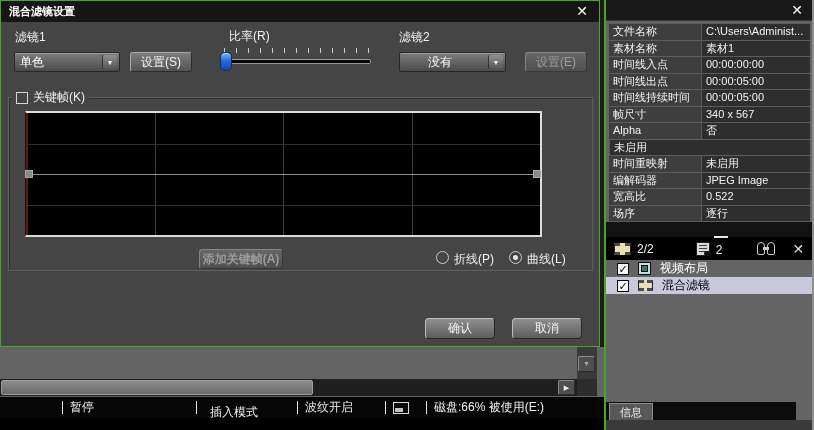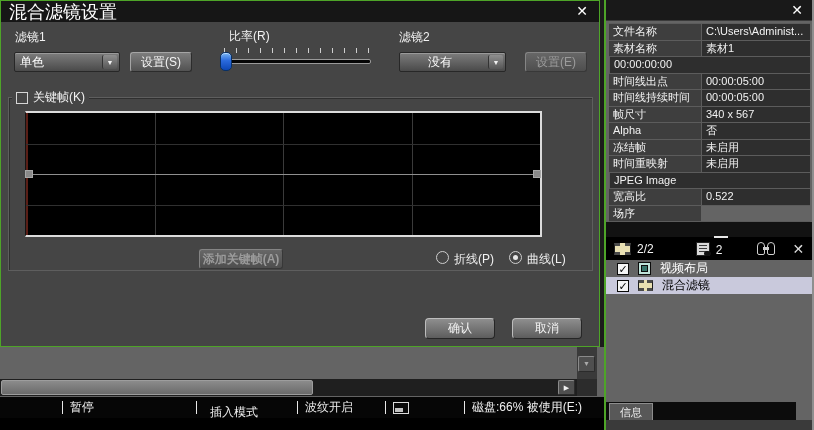--- a/index.html
+++ b/index.html
@@ -2,21 +2,21 @@
 <html><head>
 <meta charset="utf-8">
 <style>
   * { margin:0; padding:0; box-sizing:border-box; }
   html,body { width:814px; height:430px; overflow:hidden; }
   body { background:#1c1c1c; font-family:"Liberation Sans","DejaVu Sans",sans-serif; position:relative; color:#f0f0f0; }
 
   
   .dlg { position:absolute; left:0; top:0; width:600px; height:347px; background:#454545; border:1px solid #4ea428; }
   .titlebar { position:absolute; left:0; top:0; right:0; height:21px; background:#161616; display:flex; align-items:center; padding:0 8px; }
-  .titlebar .t { font-size:18px; font-weight:normal; color:#fff; }
+  .titlebar .t { font-size:11px; font-weight:bold; color:#fff; }
   .xbtn { position:absolute; right:8px; top:2px; width:18px; height:17px; color:#fff; font-size:14px; font-weight:bold; text-align:center; line-height:17px; cursor:default; }
   .lbl { position:absolute; font-size:12px; color:#f2f2f2; white-space:nowrap; }
 
   .dropdown { position:absolute; height:20px; background:linear-gradient(180deg,#7d7d7d,#4a4a4a); border:1px solid #272727; border-radius:2px; box-shadow:inset 0 1px 0 #9a9a9a; display:flex; align-items:center; padding-left:5px; font-size:12px; color:#fff; }
   .dd-arrow { position:absolute; right:2px; top:2px; bottom:2px; width:15px; background:linear-gradient(180deg,#8f8f8f,#565656); border-left:1px solid #333; border-radius:2px; font-size:7px; color:#f0f0f0; display:flex; align-items:center; justify-content:center; }
 
   .btn { position:absolute; height:20px; background:linear-gradient(180deg,#7d7d7d,#525252); border:1px solid; border-color:#a5a5a5 #2c2c2c #2c2c2c #a5a5a5; border-radius:3px; color:#f4f4f4; font-size:12px; text-align:center; line-height:18px; }
   .btn.disabled { background:linear-gradient(180deg,#676767,#4e4e4e); color:#9b9b9b; border-color:#858585 #383838 #383838 #858585; }
   .btn.big { background:linear-gradient(180deg,#8e8e8e,#5d5d5d); border-color:#bdbdbd #262626 #262626 #bdbdbd; border-radius:4px; }
 
@@ -172,21 +172,21 @@
       <span>插入模式</span>
     </div>
     <div class="sb-item" style="left:297px;">
       <span class="sb-bar"></span>
       <span>波纹开启</span>
     </div>
     <div class="sb-item" style="left:385px;">
       <span class="sb-bar"></span>
       <span class="icon-monitor"></span>
     </div>
-    <div class="sb-item" style="left:464px;">
+    <div class="sb-item" style="left:426px;">
       <span class="sb-bar"></span>
       <span>磁盘:66% 被使用(E:)</span>
     </div>
   </div>
   <div class="below-sb"></div>
 </div>
 
 <div class="panel">
   <div class="p-titlebar">
     <div class="xbtn">✕</div>
@@ -195,55 +195,57 @@
   <div class="ptable">
     <div class="prow">
         <div class="pcell-l">文件名称</div>
         <div class="pcell-v">C:\Users\Administ...</div>
       </div>
     <div class="prow">
         <div class="pcell-l">素材名称</div>
         <div class="pcell-v">素材1</div>
       </div>
     <div class="prow">
+        <div class="pcell-l">时间线入点</div>
         <div class="pcell-v">00:00:00:00</div>
       </div>
     <div class="prow">
         <div class="pcell-l">时间线出点</div>
         <div class="pcell-v">00:00:05:00</div>
       </div>
     <div class="prow">
         <div class="pcell-l">时间线持续时间</div>
         <div class="pcell-v">00:00:05:00</div>
       </div>
     <div class="prow">
         <div class="pcell-l">帧尺寸</div>
         <div class="pcell-v">340 x 567</div>
       </div>
     <div class="prow">
         <div class="pcell-l">Alpha</div>
         <div class="pcell-v">否</div>
       </div>
     <div class="prow">
-        <div class="pcell-l">冻结帧</div>
         <div class="pcell-v">未启用</div>
       </div>
     <div class="prow">
         <div class="pcell-l">时间重映射</div>
         <div class="pcell-v">未启用</div>
       </div>
     <div class="prow">
+        <div class="pcell-l">编解码器</div>
         <div class="pcell-v">JPEG Image</div>
       </div>
     <div class="prow">
         <div class="pcell-l">宽高比</div>
         <div class="pcell-v">0.522</div>
       </div>
     <div class="prow">
         <div class="pcell-l">场序</div>
+        <div class="pcell-v">逐行</div>
       </div>
   </div>
 
   <div class="p-gap"></div>
 
   <div class="p-toolbar">
     <span class="icon-film" style="margin-left:8px;"></span>
     <span class="tb-count">2/2</span>
     <span class="icon-list"></span>
     <span class="count2-wrap">

